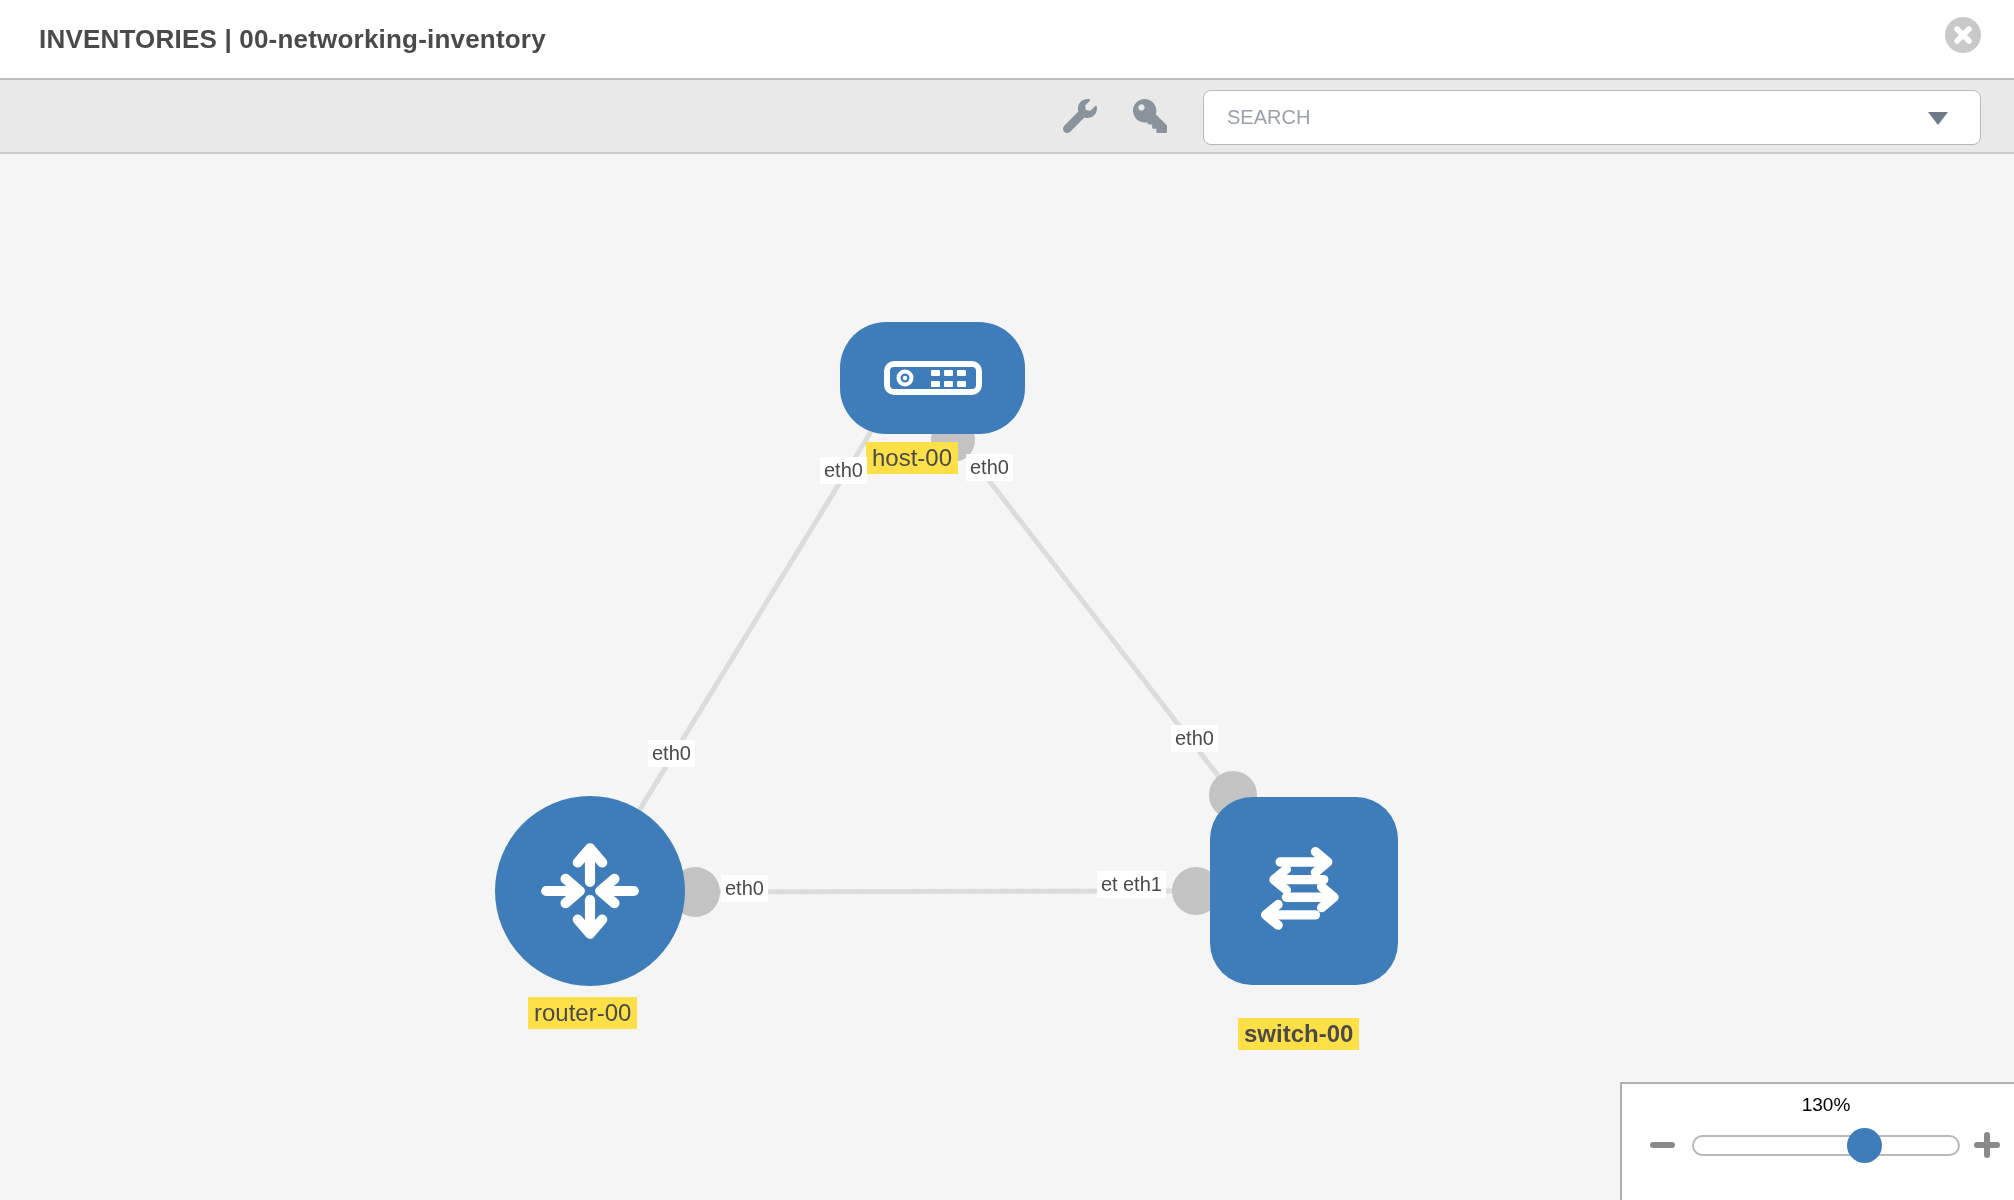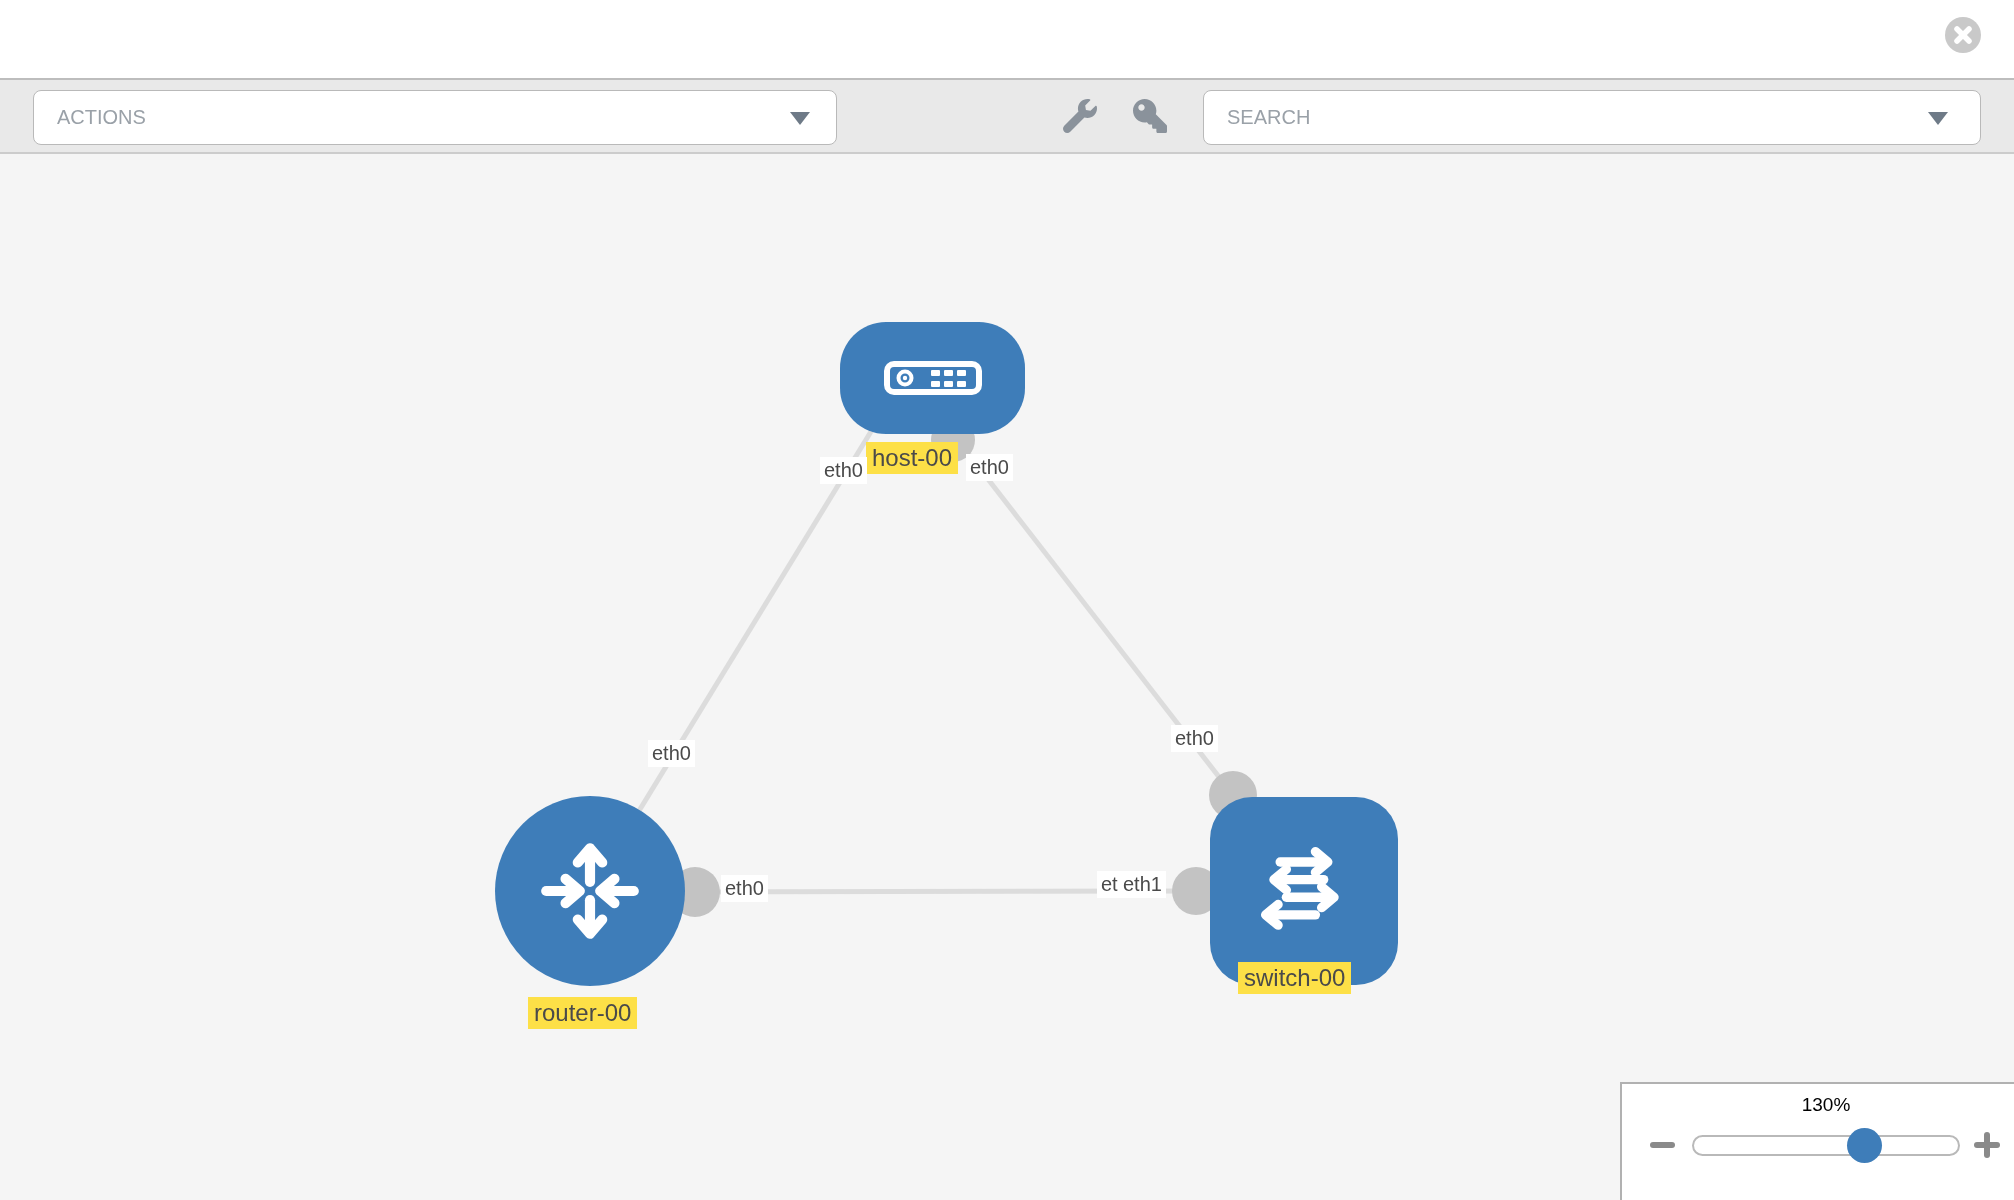--- a/index.html
+++ b/index.html
@@ -40,21 +40,21 @@
   .node-router { left: 495px;  top: 642px; width: 190px; height: 190px; background: #3e7db9; border-radius: 50%; }
   .node-switch { left: 1210px; top: 643px; width: 188px; height: 188px; background: #3e7db9; border-radius: 42px; }
 
   .nlabel { position: absolute; background: #fde047; color: #4a4a4a; font-size: 24px;
     padding: 2px 6px; white-space: nowrap; }
   .iflabel { position: absolute; background: #ffffff; color: #4a4a4a; font-size: 20px;
     padding: 2px 4px; white-space: nowrap; }
 
   .lbl-host   { left: 866px;  top: 288px; }
   .lbl-router { left: 528px;  top: 843px; }
-  .lbl-switch { left: 1238px; top: 808px; }
+  .lbl-switch { left: 1238px; top: 864px; font-weight: bold; }
 
   .if-host-left    { left: 820px;  top: 303px; }
   .if-host-right   { left: 966px;  top: 300px; }
   .if-mid-left     { left: 648px;  top: 586px; }
   .if-mid-right    { left: 1171px; top: 571px; }
   .if-router-right { left: 721px;  top: 721px; }
   .if-switch-back  { left: 1097px; top: 717px; }
   .if-switch-front { left: 1119px; top: 717px; text-align: right; }
 
   
@@ -71,35 +71,32 @@
   .zoom-plus { position: absolute; left: 352px; top: 48px; width: 26px; height: 26px; cursor: pointer; }
   .zoom-plus::before { content: ""; position: absolute; left: 0; top: 10px; width: 26px; height: 6px;
     border-radius: 3px; background: #8a8a8a; }
   .zoom-plus::after { content: ""; position: absolute; left: 10px; top: 0; width: 6px; height: 26px;
     border-radius: 3px; background: #8a8a8a; }
 </style>
 </head>
 <body>
 
 <div class="header">
+  <div class="page-title">INVENTORIES | 00-networking-inventory</div>
   <div class="close-btn">
     <svg width="20" height="20" viewBox="0 0 20 20">
       <g stroke="#ffffff" stroke-width="5.5" stroke-linecap="round">
         <line x1="4" y1="4" x2="16" y2="16"></line>
         <line x1="16" y1="4" x2="4" y2="16"></line>
       </g>
     </svg>
   </div>
 </div>
 
 <div class="toolbar">
-  <div class="combo combo-actions">
-    <span>ACTIONS</span>
-    <span class="caret"></span>
-  </div>
 
   <button class="icon-btn icon-wrench">
     <svg width="34" height="34" viewBox="0 0 512 512">
       <path fill="#8a929b" d="M507.73 109.1c-2.24-9.03-13.54-12.09-20.12-5.51l-74.36 74.36-67.88-11.31-11.31-67.88 74.36-74.36c6.62-6.62 3.43-17.9-5.66-20.16-47.38-11.74-99.55.91-136.58 37.93-39.64 39.64-50.55 97.1-34.05 147.2L18.74 402.76c-24.99 24.99-24.99 65.51 0 90.5 24.99 24.99 65.51 24.99 90.5 0l213.21-213.21c50.12 16.71 107.47 5.68 147.37-34.22 37.07-37.07 49.7-89.32 37.91-136.73z"></path>
     </svg>
   </button>
 
   <button class="icon-btn icon-key">
     <svg width="34" height="34" viewBox="0 0 512 512">
       <path fill="#8a929b" transform="scale(-1,1) translate(-512,0)" d="M512 176.001C512 273.203 433.202 352 336 352c-11.22 0-22.19-1.062-32.827-3.069l-24.012 27.014A23.999 23.999 0 0 1 261.223 384H224v40c0 13.255-10.745 24-24 24h-40v40c0 13.255-10.745 24-24 24H24c-13.255 0-24-10.745-24-24v-78.059c0-6.365 2.529-12.47 7.029-16.971l161.802-161.802C166.885 220.232 160 198.912 160 176 160 78.798 238.797.001 335.999 0 433.488-.001 512 78.511 512 176.001zM336 128c0 26.51 21.49 48 48 48s48-21.49 48-48-21.49-48-48-48-48 21.49-48 48z"></path>

